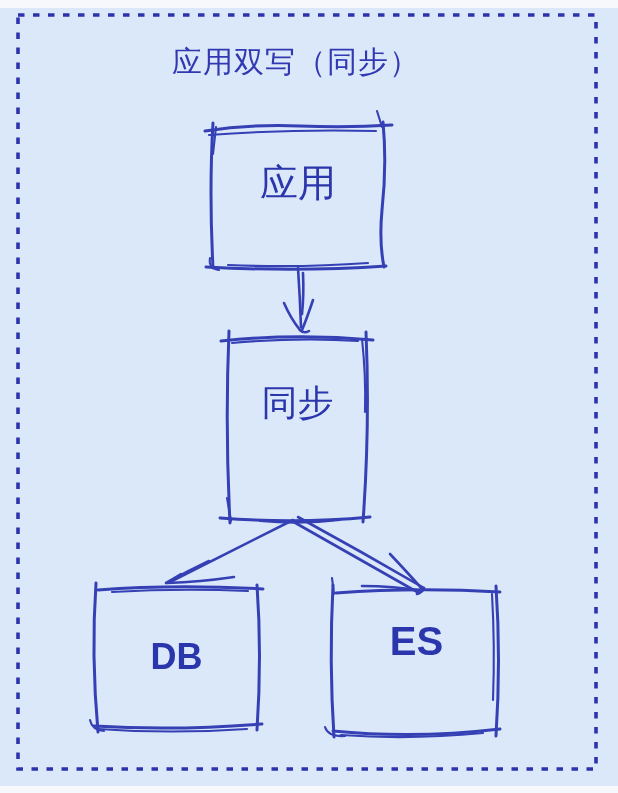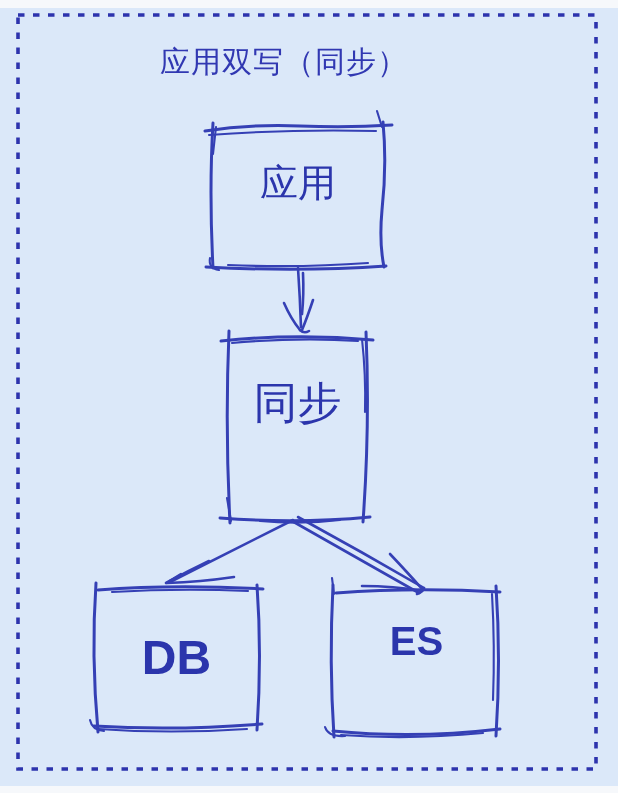--- a/index.html
+++ b/index.html
@@ -15,30 +15,31 @@
   .strokes{
     position:absolute;left:0;top:0;width:618px;height:793px;
     display:block;
   }
   .ink{stroke:#3540b5;fill:none;stroke-linecap:round;stroke-linejoin:round;}
   .w3{stroke-width:3;}
   .w2{stroke-width:2.1;}
   .wa{stroke-width:2.6;}
   .title{
     position:absolute;left:160px;top:42px;width:272px;
+    text-align:center;
     font-size:30px;letter-spacing:1px;font-weight:500;
     color:#3138b2;white-space:nowrap;
   }
   .label{
     position:absolute;display:flex;align-items:center;justify-content:center;
     color:#2b35ac;text-align:center;
   }
   .label-app{left:212px;top:125px;width:172px;height:117px;font-size:38px;}
-  .label-sync{left:228px;top:337px;width:139px;height:132px;font-size:44px;line-height:1.58;flex-direction:column;}
-  .label-db{left:93px;top:587px;width:167px;height:140px;font-size:48px;font-weight:700;}
+  .label-sync{left:228px;top:337px;width:139px;height:132px;font-size:36px;line-height:1.58;flex-direction:column;}
+  .label-db{left:93px;top:587px;width:167px;height:140px;font-size:36px;font-weight:700;}
   .label-es{left:331px;top:591px;width:171px;height:100px;font-size:40px;font-weight:700;}
 </style>
 </head>
 <body>
 
 <div class="panel"></div>
 
 <svg class="strokes" viewBox="0 0 618 793" xmlns="http://www.w3.org/2000/svg">
 
   <rect x="18" y="15" width="578" height="754" fill="none" stroke="#2d33ad" stroke-width="3.6" stroke-dasharray="6.5 8.5"></rect>

